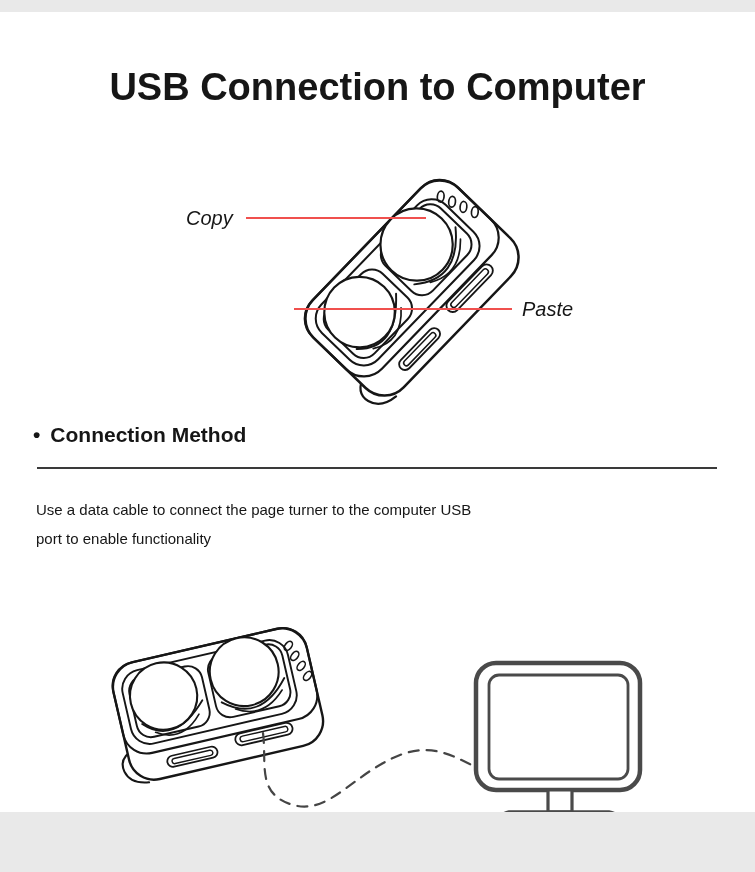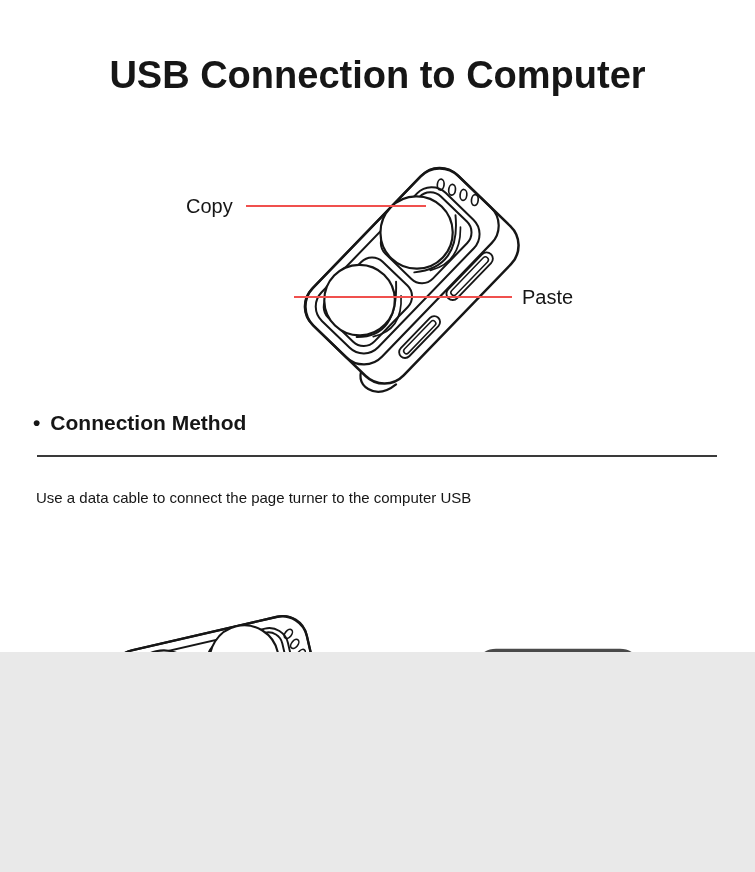--- a/index.html
+++ b/index.html
@@ -6,39 +6,40 @@
     --ink:#161616;
     --accent-red:#f0504e;
     --monitor-gray:#4a4a4a;
     --divider-gray:#3a3a3a;
     --page-bg:#ffffff;
   }
   *{margin:0;padding:0;box-sizing:border-box;}
   html,body{background:#e9e9e9;}
   .page{
     position:relative;
-    width:755px;height:652px;
+    width:755px;height:800px;
     background:var(--page-bg);
     font-family:"Liberation Sans",sans-serif;
     color:var(--ink);
     overflow:hidden;
-    margin:0 auto;
+    margin:12px auto;
   }
   .art{position:absolute;left:0;top:0;}
   .title{
     position:absolute;top:54px;left:0;width:755px;
     text-align:center;
     font-size:38px;font-weight:700;letter-spacing:0px;
     color:var(--ink);
   }
   .fig-label{
     position:absolute;
     font-size:20px;line-height:20px;
     color:var(--ink);
     white-space:nowrap;
+    font-style:italic;
   }
   .leader{
     position:absolute;height:2px;
     background:var(--accent-red);
   }
   .heading-row{
     position:absolute;left:33px;top:411px;
     display:flex;align-items:baseline;gap:10px;
     font-size:21px;font-weight:700;color:var(--ink);
   }
@@ -124,15 +125,16 @@
 
   <div class="heading-row">
     <span class="bullet">•</span>
     <span>Connection Method</span>
   </div>
 
   <div class="divider"></div>
 
   <div class="body-text">
     <div>Use a data cable to connect the page turner to the computer USB</div>
+    <div>port to enable functionality</div>
   </div>
 
 </div>
 
 </body></html>

